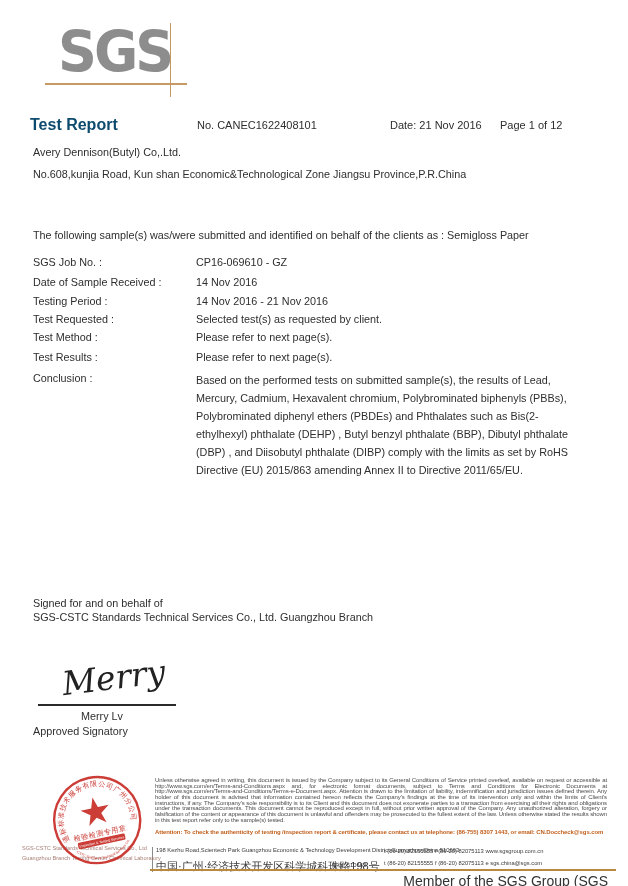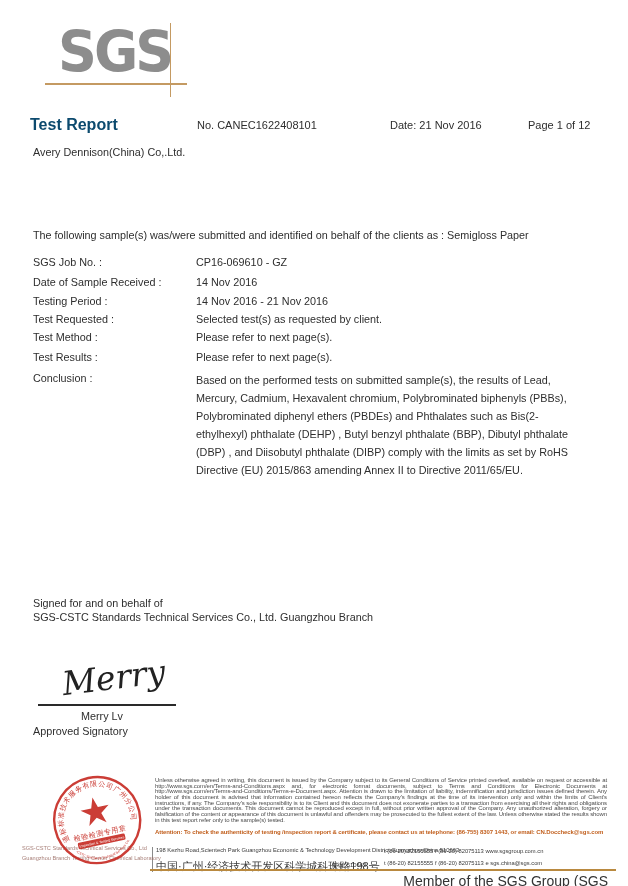--- a/index.html
+++ b/index.html
@@ -14,21 +14,21 @@
     font-size:54px;font-weight:bold;color:#8d8d8d;
     letter-spacing:-3px;line-height:1;transform:scaleY(1.05);
   }
   .logo-hline{position:absolute;left:45px;top:83px;width:142px;height:2px;background:#c49a62;}
   .logo-vline{position:absolute;left:170px;top:23px;width:1px;height:74px;background:#c49a62;}
   
   .title{position:absolute;left:30px;top:116px;font-size:16px;font-weight:bold;color:#0c4a6e;}
   .hmeta{position:absolute;top:119px;font-size:11px;color:#2e2e2e;}
   .report-no{left:197px;}
   .hdate{left:390px;}
-  .hpage{left:528px;text-align:right;}
+  .hpage{left:500px;text-align:right;}
   
   .body-text{font-size:10.8px;color:#2e2e2e;}
   .client-name{position:absolute;left:33px;top:146px;}
   .client-addr{position:absolute;left:33px;top:168px;}
   .sample-intro{position:absolute;left:33px;top:229px;}
   
   .frow{position:absolute;left:33px;width:575px;}
   .flabel{position:absolute;left:0;top:0;}
   .fvalue{position:absolute;left:163px;top:0;}
   .conclusion-value{position:absolute;left:196px;top:371px;width:390px;line-height:18px;}
@@ -76,21 +76,22 @@
 
   <div class="logo-text">SGS</div>
   <div class="logo-hline"></div>
   <div class="logo-vline"></div>
 
   <div class="title">Test Report</div>
   <div class="hmeta report-no">No. CANEC1622408101</div>
   <div class="hmeta hdate">Date: 21 Nov 2016</div>
   <div class="hmeta hpage">Page 1 of 12</div>
 
-  <div class="body-text client-name">Avery Dennison(China) Co,.Ltd.</div>
+  <div class="body-text client-name">Avery Dennison(Butyl) Co,.Ltd.</div>
+  <div class="body-text client-addr">No.608,kunjia Road, Kun shan Economic&amp;Technological Zone Jiangsu Province,P.R.China</div>
 
   <div class="body-text sample-intro">The following sample(s) was/were submitted and identified on behalf of the clients as : Semigloss Paper</div>
 
   <div class="frow body-text" style="top:256px">
     <span class="flabel">SGS Job No. :</span>
     <span class="fvalue">CP16-069610 - GZ</span>
   </div>
   <div class="frow body-text" style="top:276px">
     <span class="flabel">Date of Sample Received :</span>
     <span class="fvalue">14 Nov 2016</span>

